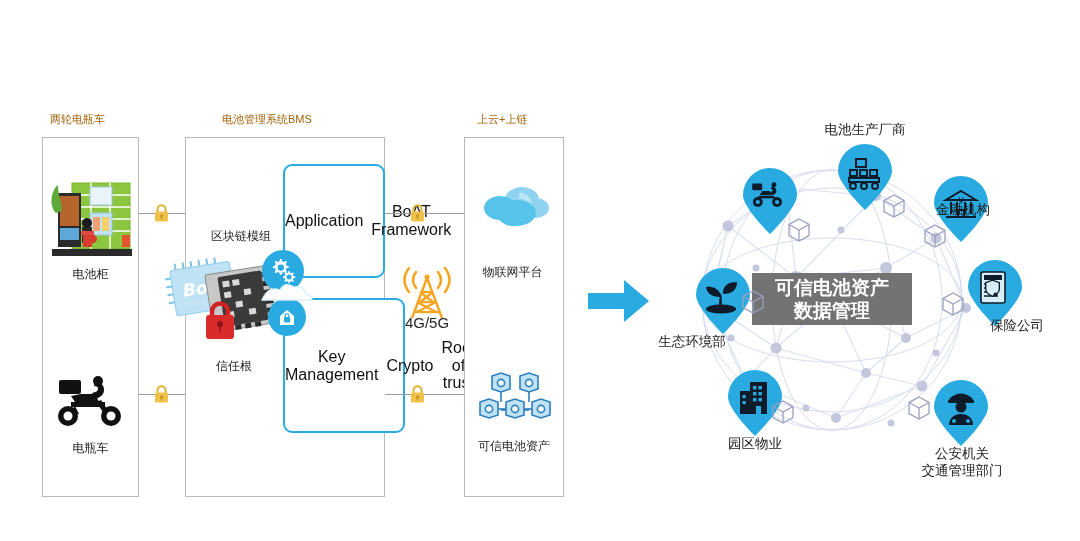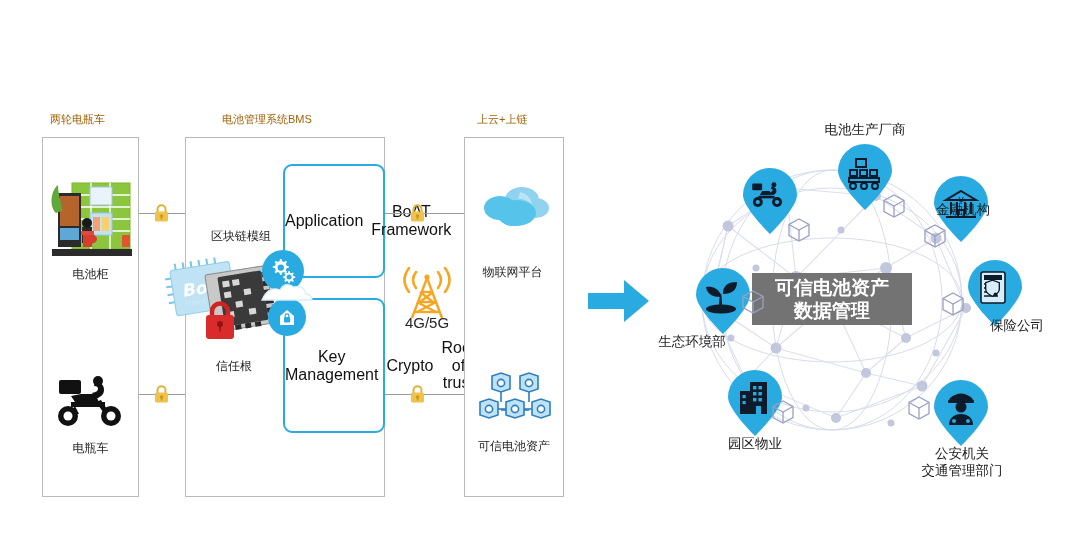--- a/index.html
+++ b/index.html
@@ -194,21 +194,21 @@
     <div class="cellwrap">
         <div class="cell">Application</div>
       </div>
     <div class="sep"></div>
     <div class="cellwrap">
         <div class="cell" style="white-space:pre-line;">BoAT
 Framework</div>
       </div>
   </div>
 
-  <div class="abs stack" style="left:283px;top:298px;width:102px;height:135px;">
+  <div class="abs stack" style="left:283px;top:298px;width:122px;height:135px;">
     <div class="cellwrap">
         <div class="cell" style="white-space:pre-line;">Key
 Management</div>
       </div>
     <div class="sep"></div>
     <div class="cellwrap">
         <div class="cell">Crypto</div>
       </div>
     <div class="sep"></div>
     <div class="cellwrap">

